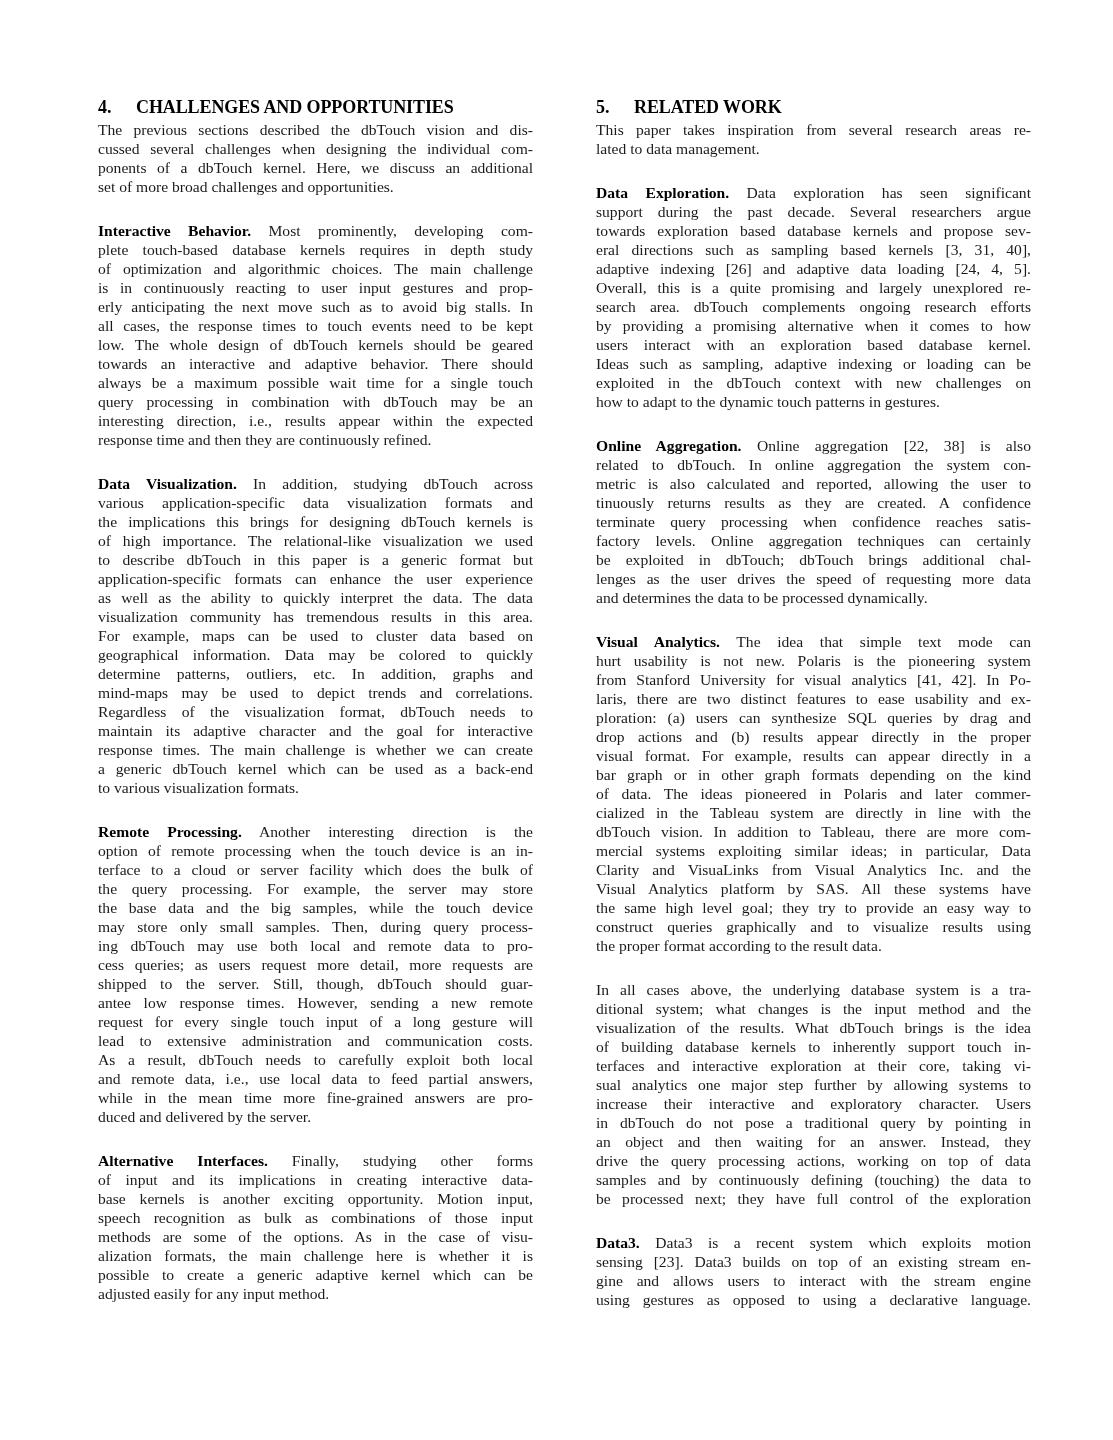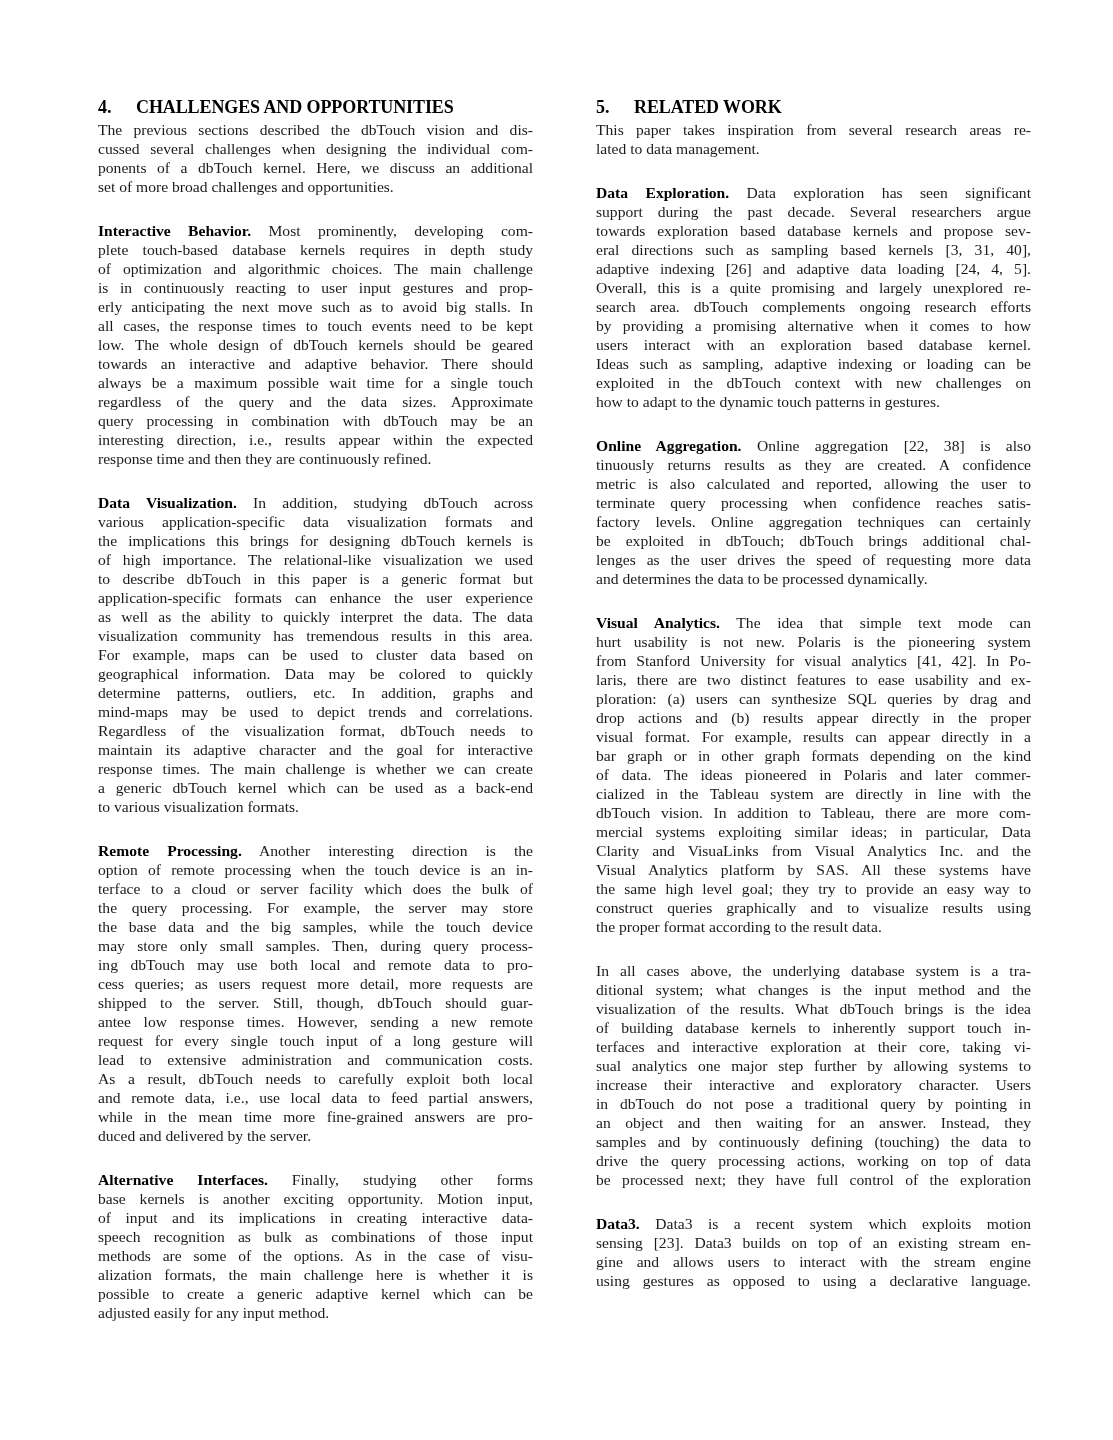--- a/index.html
+++ b/index.html
@@ -45,21 +45,20 @@
   <p class="para gap">
     <span class="line"><span class="runin">Interactive Behavior.</span><span> Most prominently, developing com-</span></span>
     <span class="line">plete touch-based database kernels requires in depth study</span>
     <span class="line">of optimization and algorithmic choices. The main challenge</span>
     <span class="line">is in continuously reacting to user input gestures and prop-</span>
     <span class="line">erly anticipating the next move such as to avoid big stalls. In</span>
     <span class="line">all cases, the response times to touch events need to be kept</span>
     <span class="line">low. The whole design of dbTouch kernels should be geared</span>
     <span class="line">towards an interactive and adaptive behavior. There should</span>
     <span class="line">always be a maximum possible wait time for a single touch</span>
-    <span class="line">regardless of the query and the data sizes. Approximate</span>
     <span class="line">query processing in combination with dbTouch may be an</span>
     <span class="line">interesting direction, i.e., results appear within the expected</span>
     <span class="line last">response time and then they are continuously refined.</span>
   </p>
 
   <p class="para gap">
     <span class="line"><span class="runin">Data Visualization.</span><span> In addition, studying dbTouch across</span></span>
     <span class="line">various application-specific data visualization formats and</span>
     <span class="line">the implications this brings for designing dbTouch kernels is</span>
     <span class="line">of high importance. The relational-like visualization we used</span>
@@ -92,22 +91,22 @@
     <span class="line">request for every single touch input of a long gesture will</span>
     <span class="line">lead to extensive administration and communication costs.</span>
     <span class="line">As a result, dbTouch needs to carefully exploit both local</span>
     <span class="line">and remote data, i.e., use local data to feed partial answers,</span>
     <span class="line">while in the mean time more fine-grained answers are pro-</span>
     <span class="line last">duced and delivered by the server.</span>
   </p>
 
   <p class="para gap">
     <span class="line"><span class="runin">Alternative Interfaces.</span><span> Finally, studying other forms</span></span>
+    <span class="line">of input and its implications in creating interactive data-</span>
     <span class="line">base kernels is another exciting opportunity. Motion input,</span>
-    <span class="line">of input and its implications in creating interactive data-</span>
     <span class="line">speech recognition as bulk as combinations of those input</span>
     <span class="line">methods are some of the options. As in the case of visu-</span>
     <span class="line">alization formats, the main challenge here is whether it is</span>
     <span class="line">possible to create a generic adaptive kernel which can be</span>
     <span class="line last">adjusted easily for any input method.</span>
   </p>
 </div>
 
 <div class="col col-right">
   <h2 class="sec"><span class="num">5.</span><span>RELATED WORK</span></h2>
@@ -127,22 +126,23 @@
     <span class="line">search area. dbTouch complements ongoing research efforts</span>
     <span class="line">by providing a promising alternative when it comes to how</span>
     <span class="line">users interact with an exploration based database kernel.</span>
     <span class="line">Ideas such as sampling, adaptive indexing or loading can be</span>
     <span class="line">exploited in the dbTouch context with new challenges on</span>
     <span class="line last">how to adapt to the dynamic touch patterns in gestures.</span>
   </p>
 
   <p class="para gap">
     <span class="line"><span class="runin">Online Aggregation.</span><span> Online aggregation [22, 38] is also</span></span>
+    <span class="line">related to dbTouch. In online aggregation the system con-</span>
+    <span class="line">metric is also calculated and reported, allowing the user to</span>
     <span class="line">tinuously returns results as they are created. A confidence</span>
-    <span class="line">metric is also calculated and reported, allowing the user to</span>
     <span class="line">terminate query processing when confidence reaches satis-</span>
     <span class="line">factory levels. Online aggregation techniques can certainly</span>
     <span class="line">be exploited in dbTouch; dbTouch brings additional chal-</span>
     <span class="line">lenges as the user drives the speed of requesting more data</span>
     <span class="line last">and determines the data to be processed dynamically.</span>
   </p>
 
   <p class="para gap">
     <span class="line"><span class="runin">Visual Analytics.</span><span> The idea that simple text mode can</span></span>
     <span class="line">hurt usability is not new. Polaris is the pioneering system</span>
@@ -166,22 +166,22 @@
   <p class="para gap">
     <span class="line">In all cases above, the underlying database system is a tra-</span>
     <span class="line">ditional system; what changes is the input method and the</span>
     <span class="line">visualization of the results. What dbTouch brings is the idea</span>
     <span class="line">of building database kernels to inherently support touch in-</span>
     <span class="line">terfaces and interactive exploration at their core, taking vi-</span>
     <span class="line">sual analytics one major step further by allowing systems to</span>
     <span class="line">increase their interactive and exploratory character. Users</span>
     <span class="line">in dbTouch do not pose a traditional query by pointing in</span>
     <span class="line">an object and then waiting for an answer. Instead, they</span>
+    <span class="line">drive the query processing actions, working on top of data</span>
     <span class="line">samples and by continuously defining (touching) the data to</span>
-    <span class="line">drive the query processing actions, working on top of data</span>
     <span class="line">be processed next; they have full control of the exploration</span>
   </p>
 
   <p class="para gap">
     <span class="line"><span class="runin">Data3.</span><span> Data3 is a recent system which exploits motion</span></span>
     <span class="line">sensing [23]. Data3 builds on top of an existing stream en-</span>
     <span class="line">gine and allows users to interact with the stream engine</span>
     <span class="line">using gestures as opposed to using a declarative language.</span>
   </p>
 </div>

